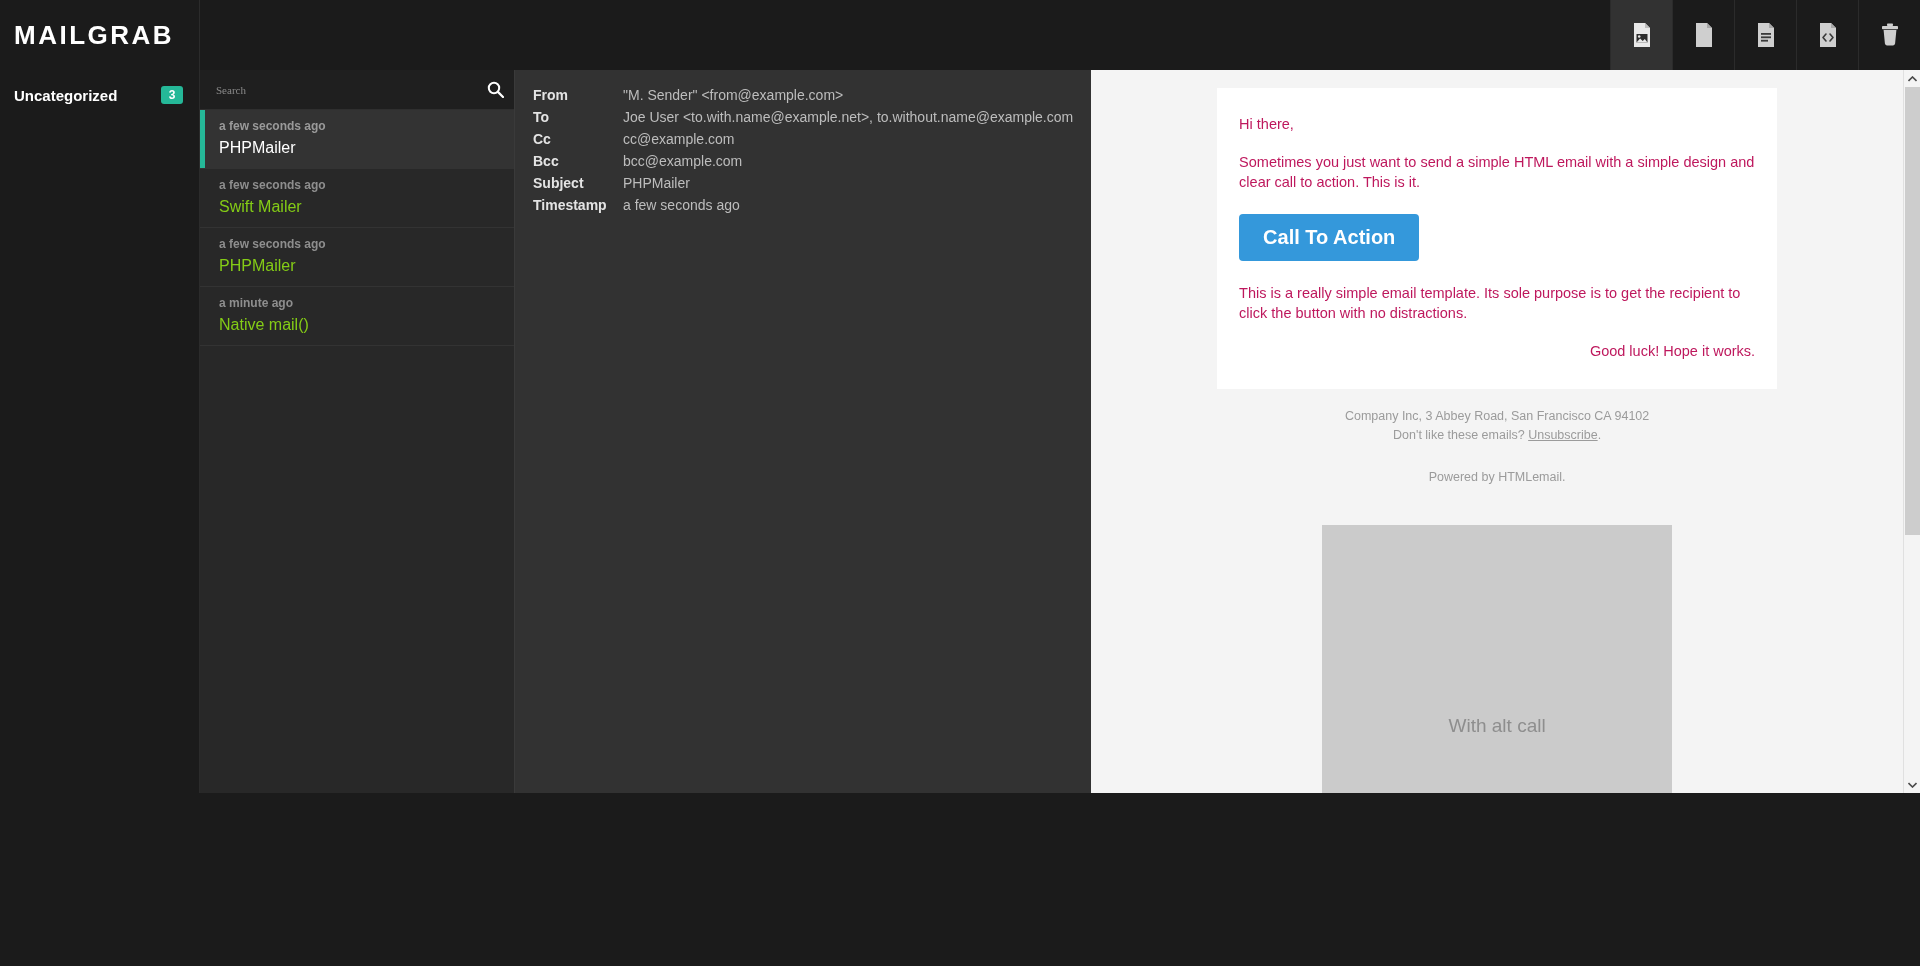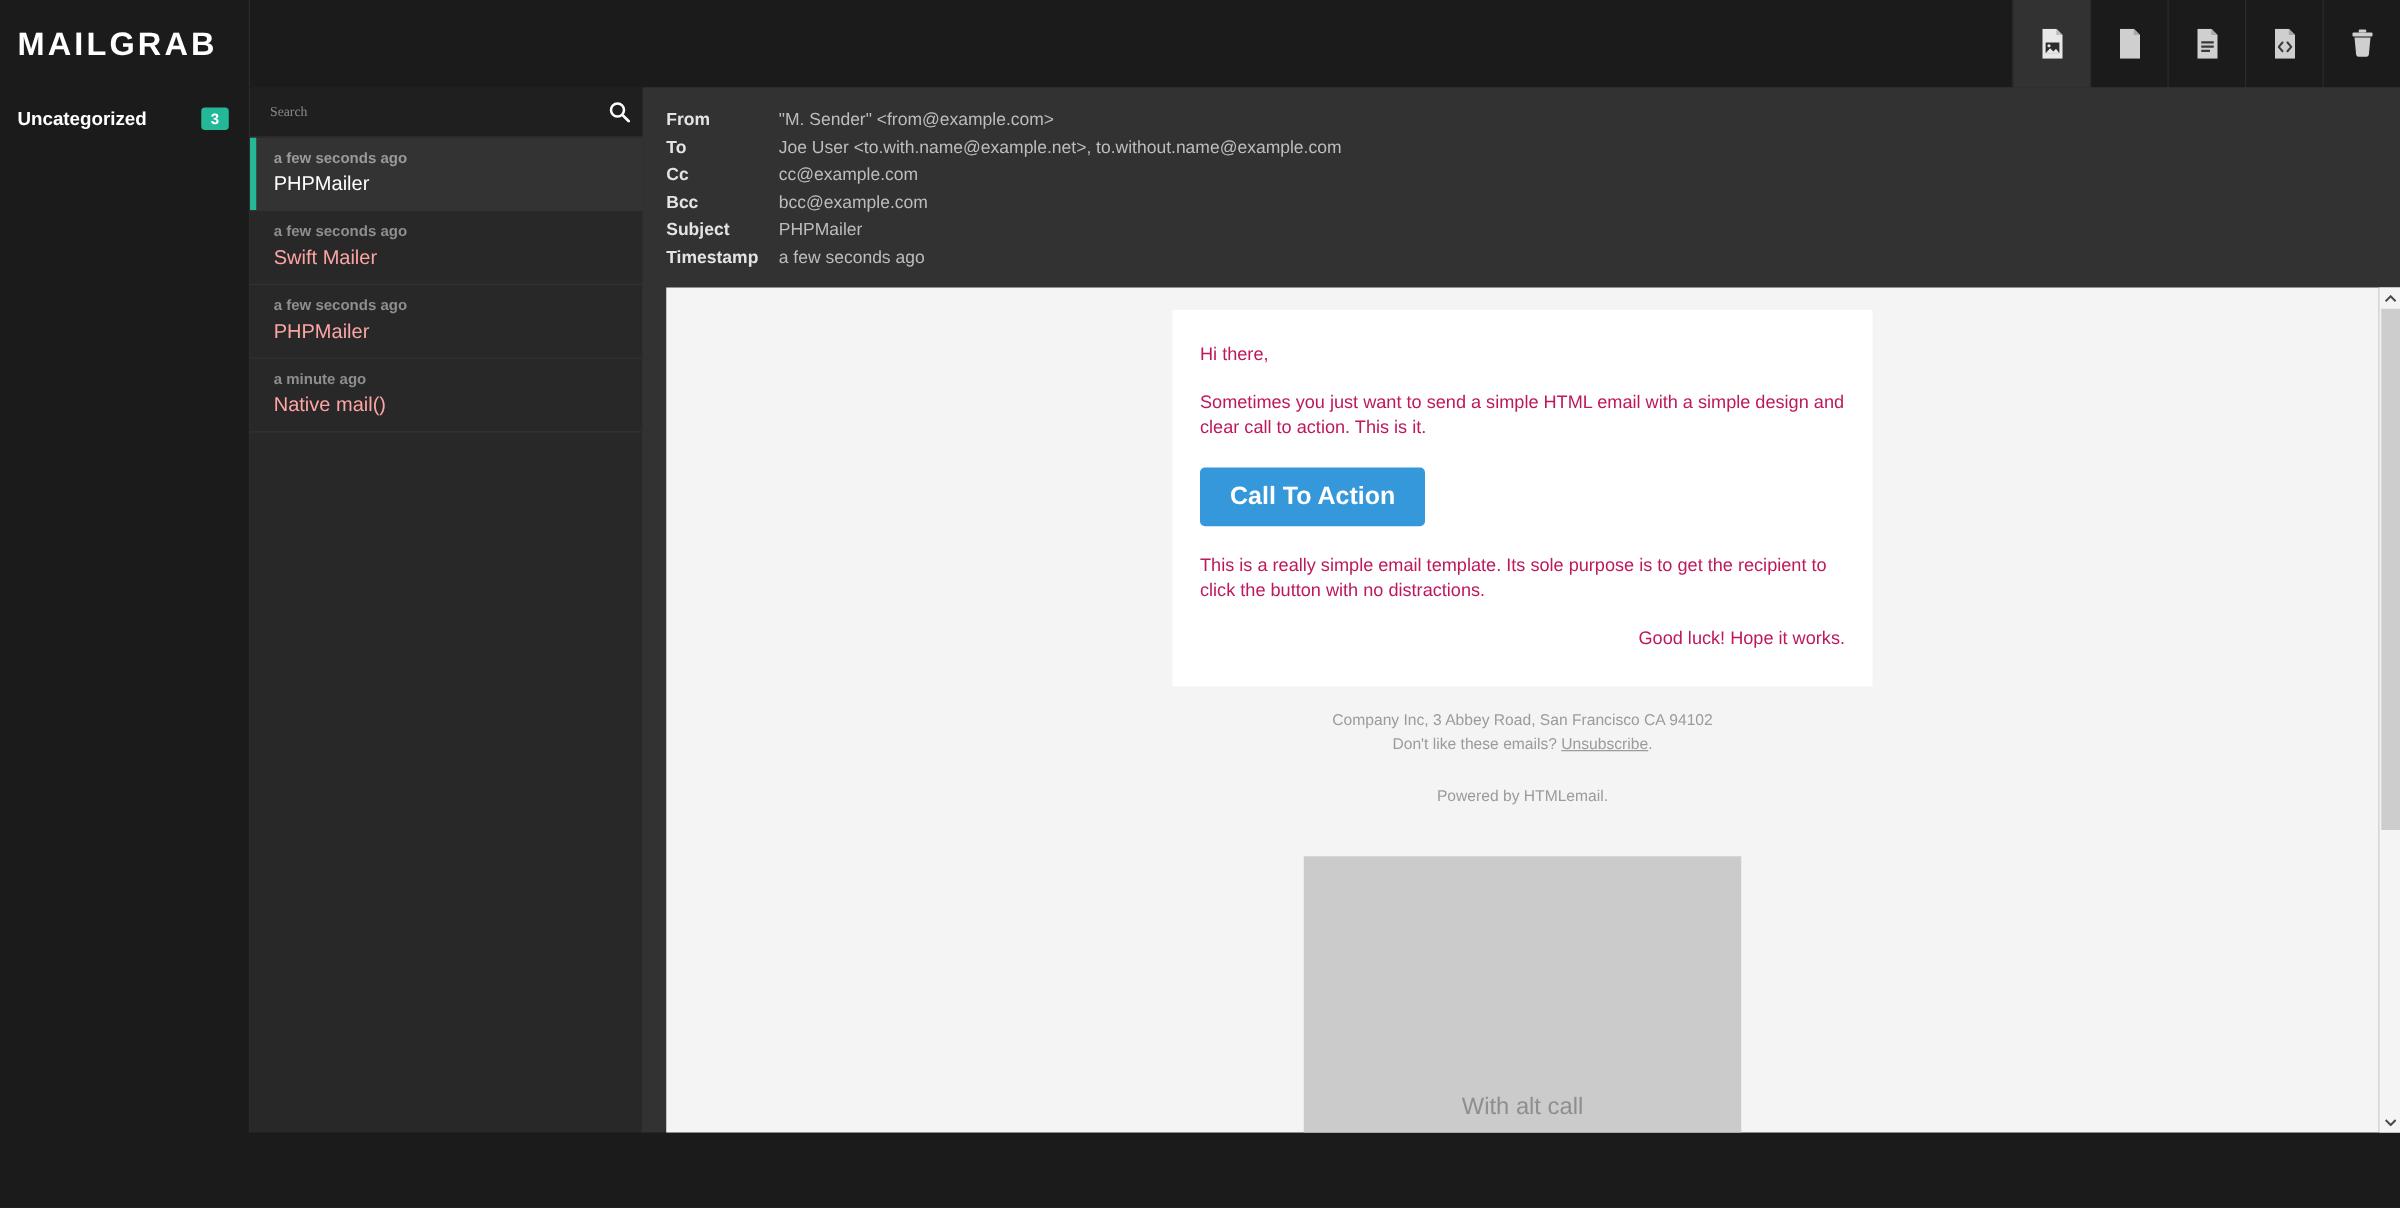--- a/index.html
+++ b/index.html
@@ -3,21 +3,21 @@
 <meta charset="utf-8">
 <title>MailGrab</title>
 <style>
   * { box-sizing: border-box; margin: 0; padding: 0; }
   html, body {
     width: 1920px; height: 966px;
     background: #1b1b1b;
     font-family: "Liberation Sans", sans-serif;
     overflow: hidden;
   }
-  .app { display: flex; flex-direction: column; width: 1920px; height: 906px; }
+  .app { display: flex; flex-direction: column; width: 1920px; height: 793px; }
 
   
   .topbar {
     height: 70px; flex: 0 0 70px;
     background: #1b1b1b;
     display: flex; align-items: stretch;
   }
   .brand {
     width: 200px; flex: 0 0 200px;
     display: flex; align-items: center;
@@ -104,28 +104,28 @@
   .msg-item.selected { background: #333333; }
   .msg-item.selected::before {
     content: ""; position: absolute; left: 0; top: 0; bottom: 0;
     width: 5px; background: #25b898;
   }
   .msg-time {
     color: #8e8e8e; font-size: 12px; font-weight: bold;
     margin-bottom: 6px;
   }
   .msg-item.selected .msg-time { color: #9a9a9a; }
-  .msg-subject { color: #fca5a5; font-size: 16px; }
+  .msg-subject { color: #84cc16; font-size: 16px; }
   .msg-item.selected .msg-subject { color: #ffffff; }
 
   
   .detail {
     flex: 1 1 auto; min-width: 0;
     background: #323232;
-    display: flex; flex-direction: column;
+    display: flex; flex-direction: row;
   }
   .headers {
     flex: 0 0 auto;
     padding: 14px 0 14px 18px;
     background: #323232;
   }
   .hdr-row { display: flex; align-items: baseline; line-height: 22px; }
   .hdr-key {
     flex: 0 0 90px; width: 90px;
     color: #e4e4e4; font-size: 14px; font-weight: bold;

